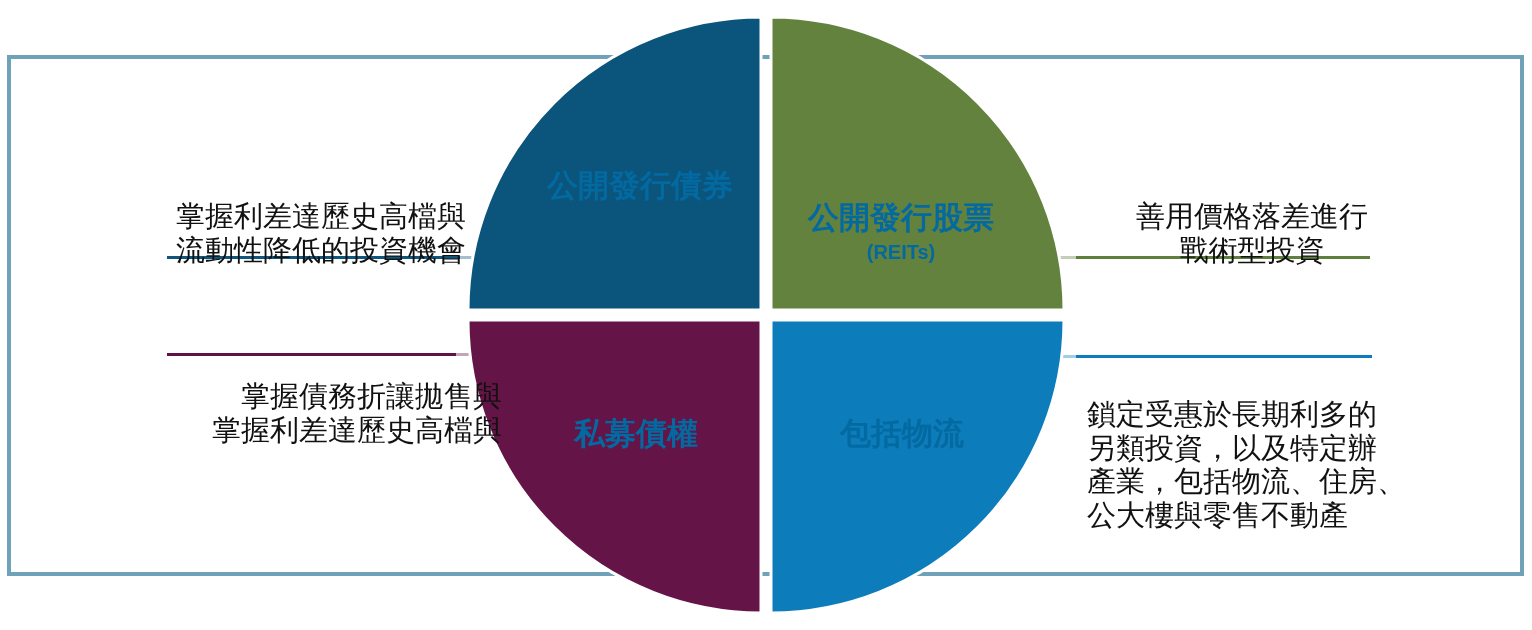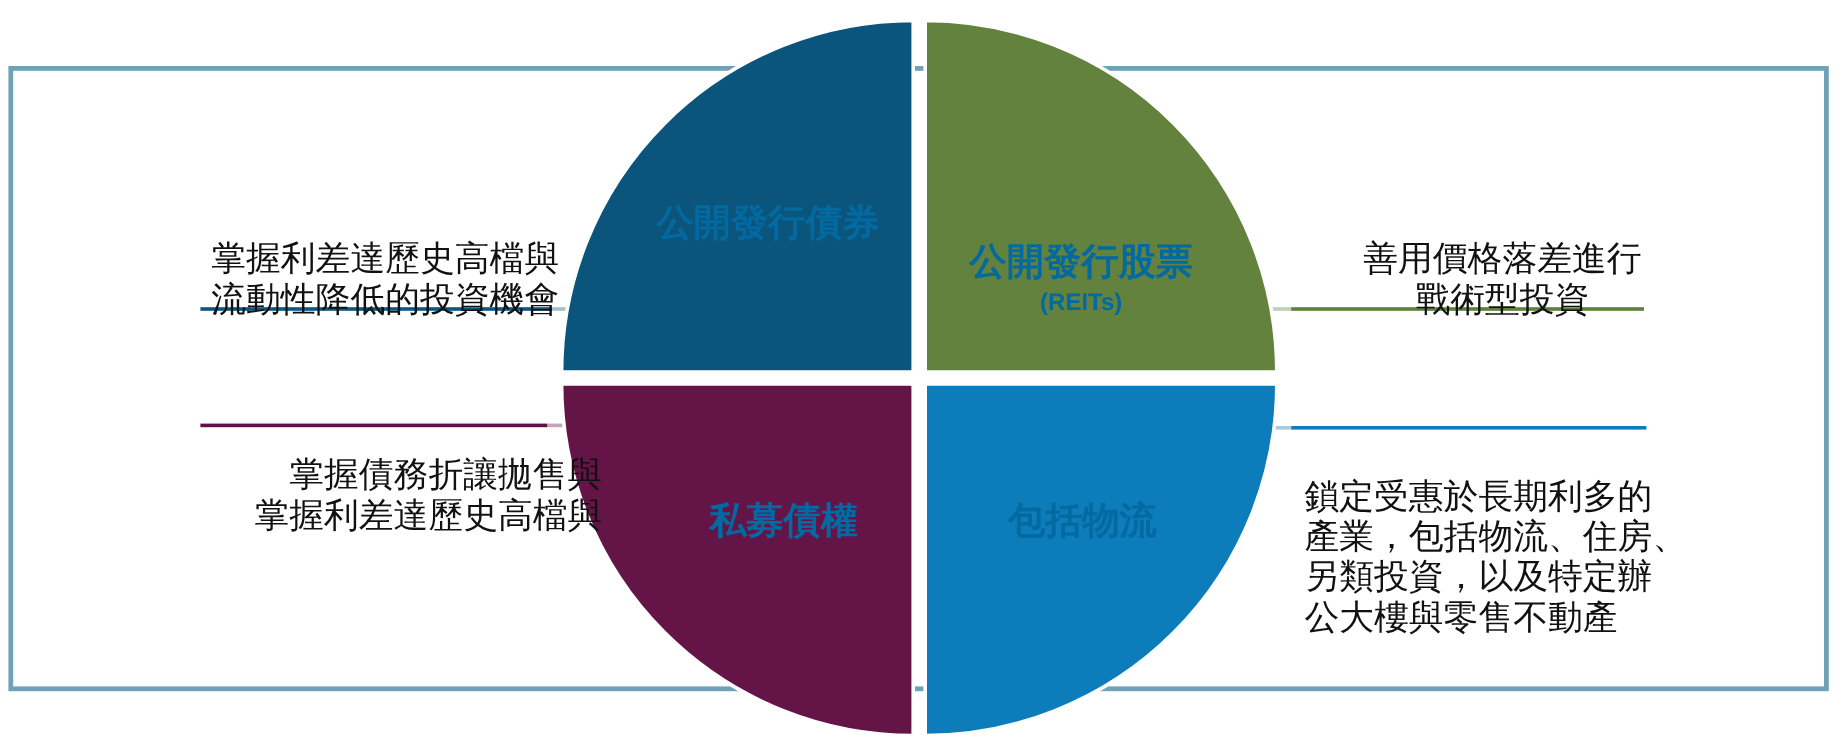--- a/index.html
+++ b/index.html
@@ -22,21 +22,21 @@
 
   
   svg.pie{position:absolute;left:0;top:0;z-index:3;}
 
   
   .q-label{position:absolute;z-index:4;color:#0369a1;font-weight:700;font-size:31px;line-height:34px;
            text-align:center;transform:translate(-50%,-50%);white-space:nowrap;}
   .q-label .sub{display:block;font-size:20px;}
   .ql-tl{left:640px;top:186px;}
   .ql-tr{left:901px;top:203px;margin-top:32px;}
-  .ql-bl{left:653px;top:434px;}
+  .ql-bl{left:636px;top:434px;}
   .ql-br{left:902px;top:434px;}
 
   
   .note{position:absolute;z-index:4;color:#111111;font-size:29px;line-height:33.5px;font-weight:500;margin-top:28px;}
   .note span{display:block;white-space:nowrap;}
   .note-left-top{left:140px;top:172px;width:362px;text-align:center;}
   .note-left-bottom{left:140px;top:352px;width:362px;text-align:right;}
   .note-right-top{left:1087px;top:172px;width:330px;text-align:center;}
   .note-right-bottom{left:1087px;top:370px;width:330px;text-align:left;}
 </style>
@@ -78,18 +78,18 @@
   <div class="note note-left-bottom">
     <span>掌握債務折讓拋售與</span>
     <span>掌握利差達歷史高檔與</span>
   </div>
   <div class="note note-right-top">
     <span>善用價格落差進行</span>
     <span>戰術型投資</span>
   </div>
   <div class="note note-right-bottom">
     <span>鎖定受惠於長期利多的</span>
+    <span>另類投資，以及特定辦</span>
     <span>產業，包括物流、住房、</span>
-    <span>另類投資，以及特定辦</span>
     <span>公大樓與零售不動產</span>
   </div>
 
 </div>
 
 </body></html>

